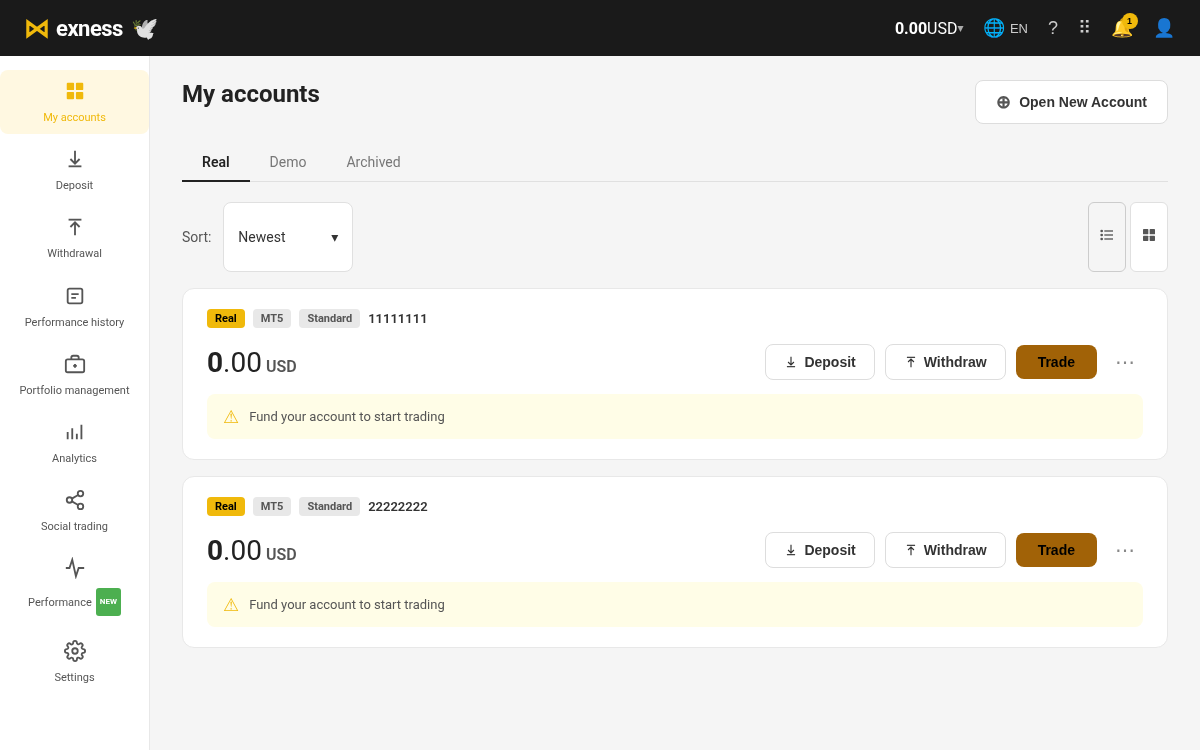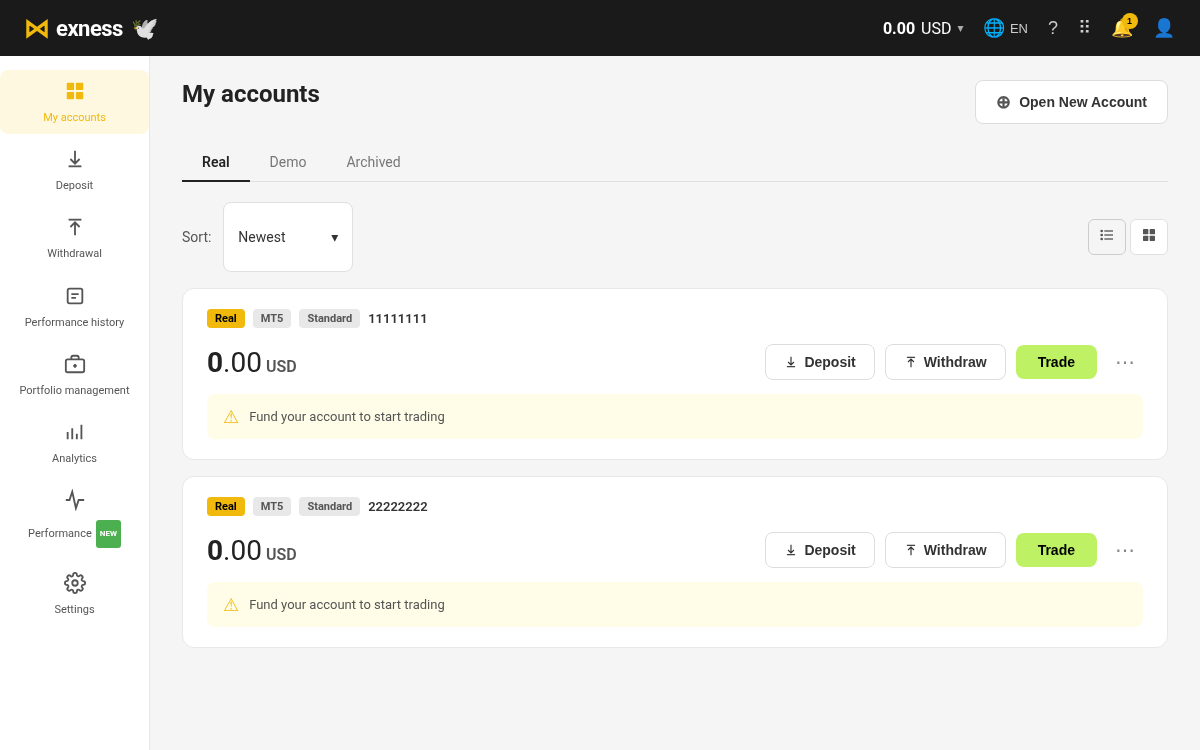--- a/index.html
+++ b/index.html
@@ -14,21 +14,21 @@
       justify-content: space-between;
       padding: 0 24px;
       position: fixed;
       top: 0; left: 0; right: 0;
       z-index: 100;
     }
     .topnav-left { display: flex; align-items: center; gap: 8px; }
     .logo-text { color: #fff; font-size: 22px; font-weight: 700; letter-spacing: -0.5px; }
     .bird-icon { font-size: 22px; }
     .topnav-right { display: flex; align-items: center; gap: 20px; }
-    .balance-display { color: #fff; font-size: 16px; display: flex; align-items: center; gap: 6px; }
+    .balance-display { color: #fff; font-size: 16px; display: flex; align-items: center; }
     .balance-amount { font-weight: 700; }
     .balance-currency { font-weight: 400; }
     .chevron-down { color: #aaa; font-size: 12px; }
     .nav-icon-btn {
       background: none; border: none; cursor: pointer;
       color: #ccc; font-size: 18px; display: flex; align-items: center;
       position: relative;
     }
     .notification-badge {
       position: absolute; top: -4px; right: -4px;
@@ -107,21 +107,21 @@
     }
     .tab {
       padding: 10px 20px; cursor: pointer;
       font-size: 14px; color: #777; border-bottom: 2px solid transparent;
       margin-bottom: -1px;
     }
     .tab.active { color: #222; border-bottom: 2px solid #222; font-weight: 600; }
 
     
     .controls-bar {
-      display: flex; align-items: center; justify-content: space-between;
+      display: flex; justify-content: space-between;
       margin-bottom: 16px;
     }
     .sort-row { display: flex; align-items: center; gap: 12px; }
     .sort-label { font-size: 14px; color: #555; }
     .sort-select {
       border: 1.5px solid #e0e0e0; border-radius: 8px;
       padding: 26px 14px; font-size: 14px; background: #fff;
       cursor: pointer; display: flex; align-items: center; gap: 8px;
       min-width: 130px; justify-content: space-between;
     }
@@ -154,21 +154,21 @@
     .balance-row .decimals { font-size: 28px; font-weight: 400; }
     .balance-row .currency { font-size: 16px; font-weight: 600; color: #555; margin-left: 4px; }
 
     .account-actions { display: flex; align-items: center; gap: 10px; }
     .btn-deposit, .btn-withdraw {
       border: 1.5px solid #ddd; border-radius: 8px; padding: 9px 18px;
       background: #fff; cursor: pointer; font-size: 14px; font-weight: 600;
       display: flex; align-items: center; gap: 6px; color: #333;
     }
     .btn-trade {
-      background: #bef264; border: none; border-radius: 8px;
+      background: #a16207; border: none; border-radius: 8px;
       padding: 9px 22px; cursor: pointer; font-size: 14px; font-weight: 700;
       color: #000;
     }
     .btn-more {
       border: none; background: none; cursor: pointer; font-size: 20px;
       color: #888; padding: 4px 8px;
     }
 
     
     .fund-warning {
@@ -274,20 +274,32 @@
 
     <div class="sidebar-item">
       <span class="icon">
         <svg width="22" height="22" viewBox="0 0 24 24" fill="none" stroke="#555" stroke-width="2">
             <path d="M4 20V12M9 20V8M14 20V14M19 20V4"></path>
           </svg>
       </span>
       <span class="label">Analytics</span>
     </div>
 
+    <div class="sidebar-item">
+      <span class="icon">
+        <svg width="22" height="22" viewBox="0 0 24 24" fill="none" stroke="#555" stroke-width="2">
+            <circle cx="18" cy="5" r="3"></circle>
+            <circle cx="6" cy="12" r="3"></circle>
+            <circle cx="18" cy="19" r="3"></circle>
+            <line x1="8.59" y1="13.51" x2="15.42" y2="17.49"></line>
+            <line x1="15.41" y1="6.51" x2="8.59" y2="10.49"></line>
+          </svg>
+      </span>
+      <span class="label">Social trading</span>
+    </div>
 
     <div class="sidebar-item" style="position:relative;">
       <span class="icon">
         <svg width="22" height="22" viewBox="0 0 24 24" fill="none" stroke="#555" stroke-width="2">
             <path d="M2 12h4l3-9 4 18 3-9h6"></path>
           </svg>
       </span>
       <span class="label" style="display:flex;align-items:center;gap:4px;flex-wrap:wrap;justify-content:flex-start;">Performance <span class="new-badge">NEW</span></span>
     </div>
 

